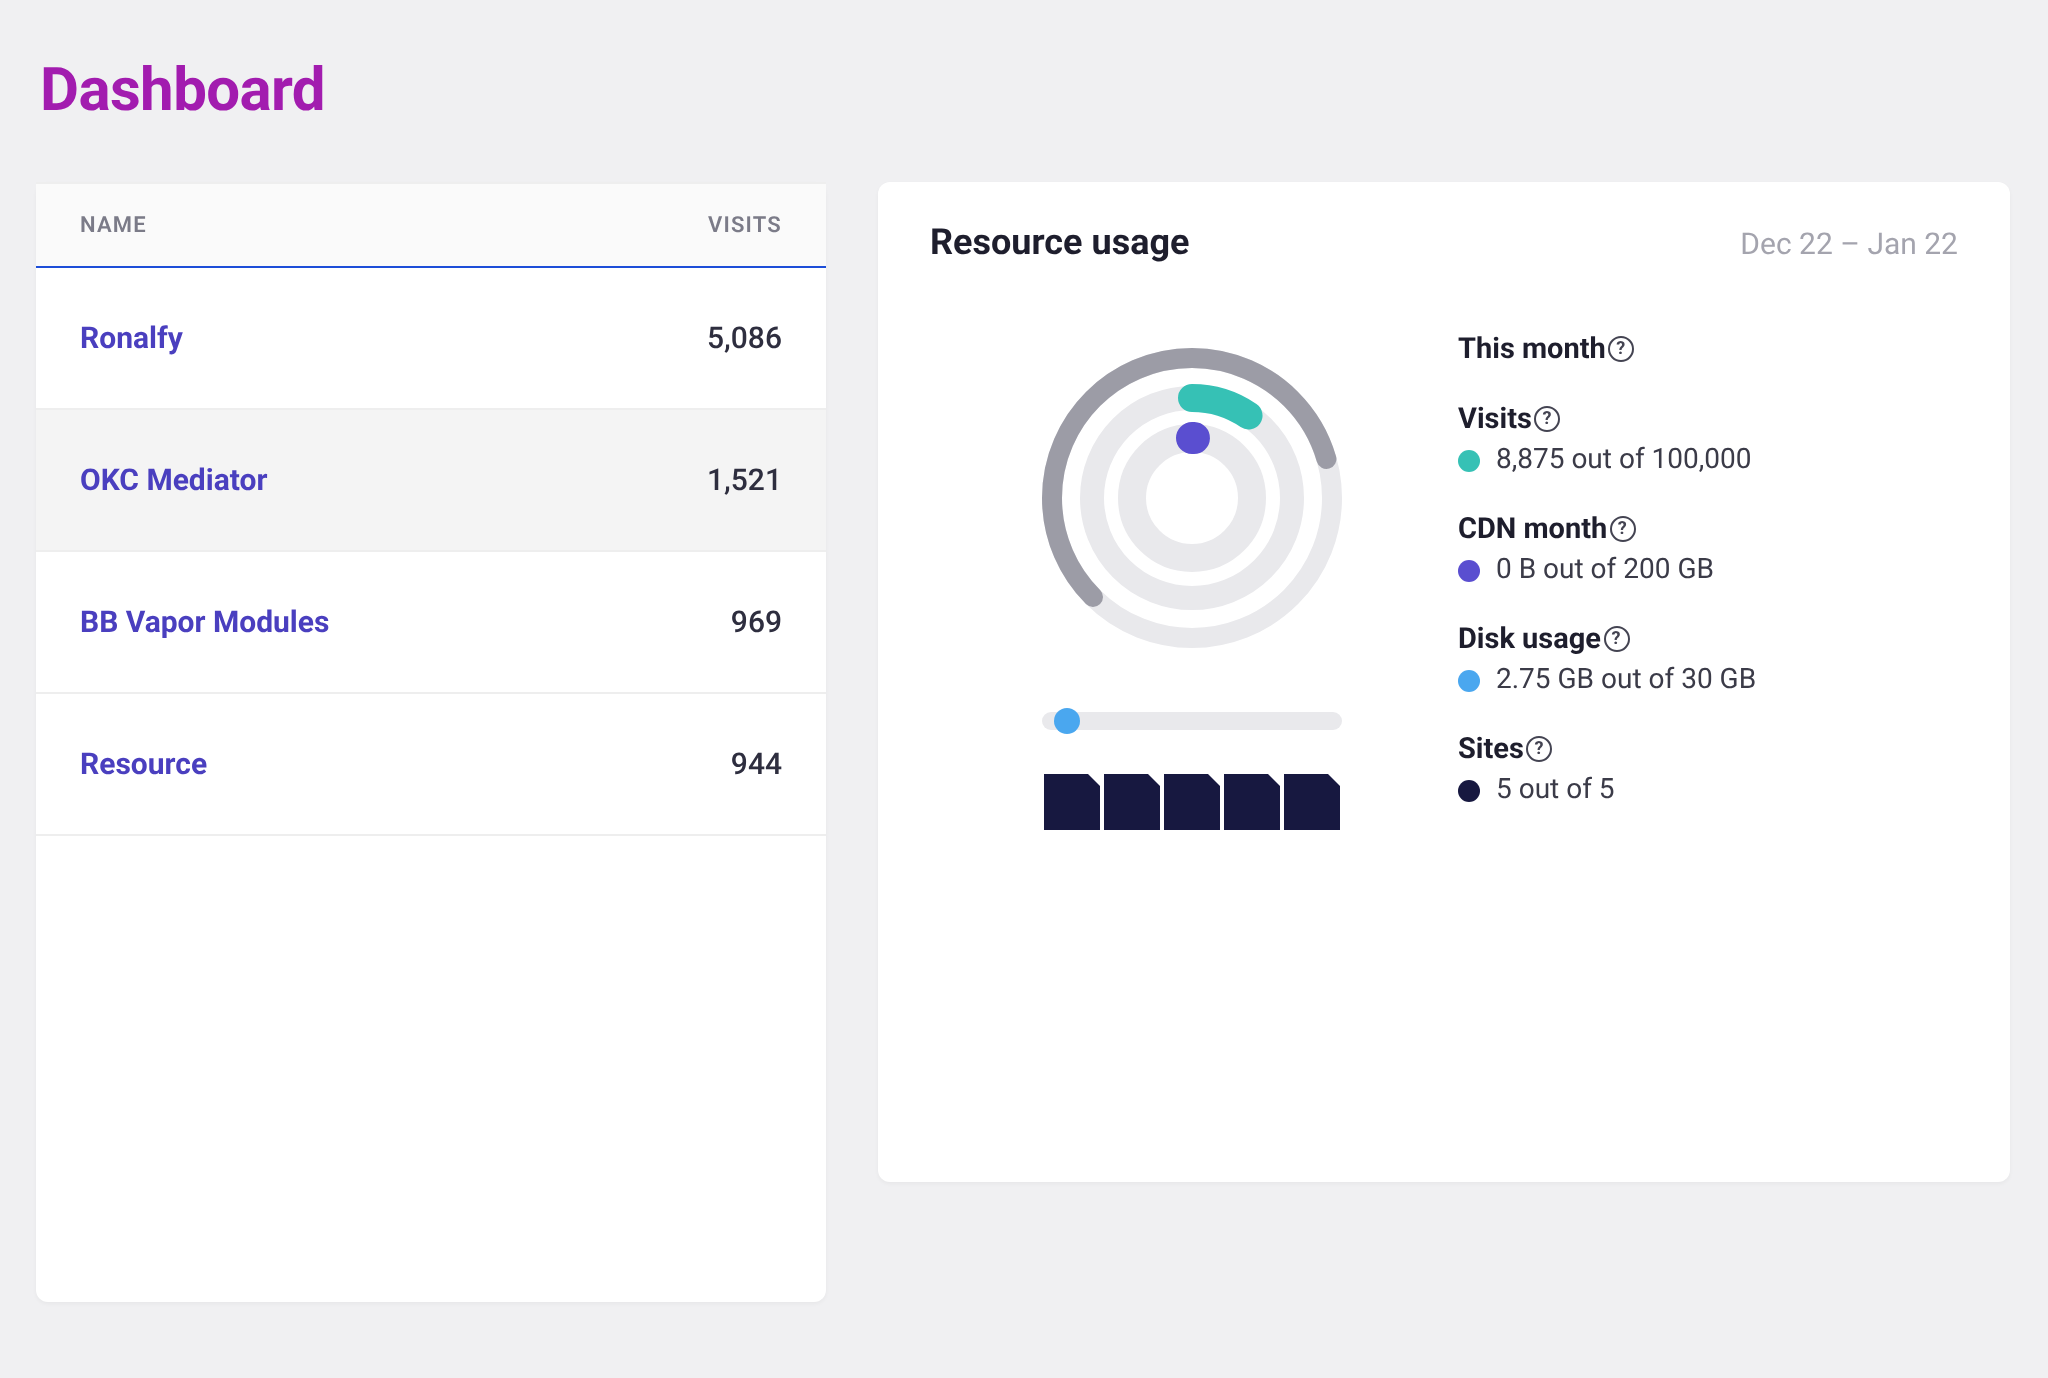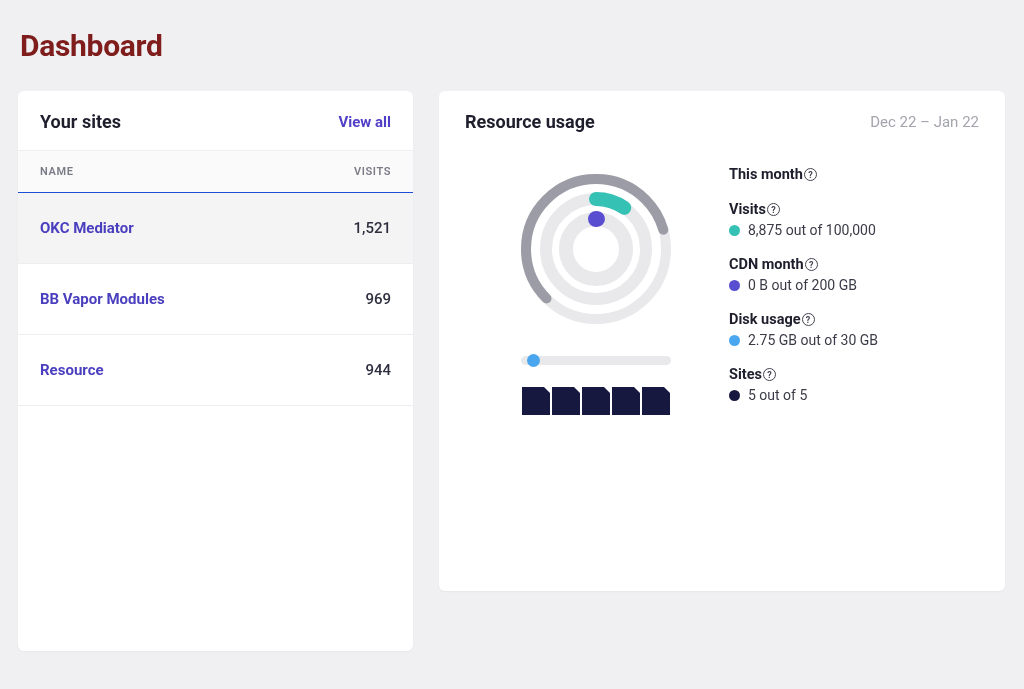--- a/index.html
+++ b/index.html
@@ -6,21 +6,21 @@
   html, body { width: 1024px; height: 689px; }
   body {
     background: #f0f0f2;
     font-family: -apple-system, BlinkMacSystemFont, "Segoe UI", Roboto, Helvetica, Arial, sans-serif;
     color: #1e1e2d;
     padding: 22px 18px 0 18px;
   }
   h1.page-title {
     font-size: 30px;
     font-weight: 700;
-    color: #7f1d1d;
+    color: #a21caf;
     margin: 6px 0 28px 2px;
     letter-spacing: -0.3px;
   }
   .cards {
     display: flex;
     gap: 26px;
     align-items: flex-start;
   }
   .card {
     background: #fff;
@@ -191,29 +191,29 @@
   }
 </style>
 </head>
 <body>
 
 <h1 class="page-title">Dashboard</h1>
 
 <div class="cards">
 
   <div class="card sites-card">
-    <div class="sites-header">
-      <div class="title">Your sites</div>
-      <div class="viewall">View all</div>
-    </div>
     <div class="sites-colhead">
       <span>NAME</span>
       <span>VISITS</span>
     </div>
 
+    <div class="site-row">
+      <span class="name">Ronalfy</span>
+      <span class="visits">5,086</span>
+    </div>
     <div class="site-row alt">
       <span class="name">OKC Mediator</span>
       <span class="visits">1,521</span>
     </div>
     <div class="site-row">
       <span class="name">BB Vapor Modules</span>
       <span class="visits">969</span>
     </div>
     <div class="site-row">
       <span class="name">Resource</span>

